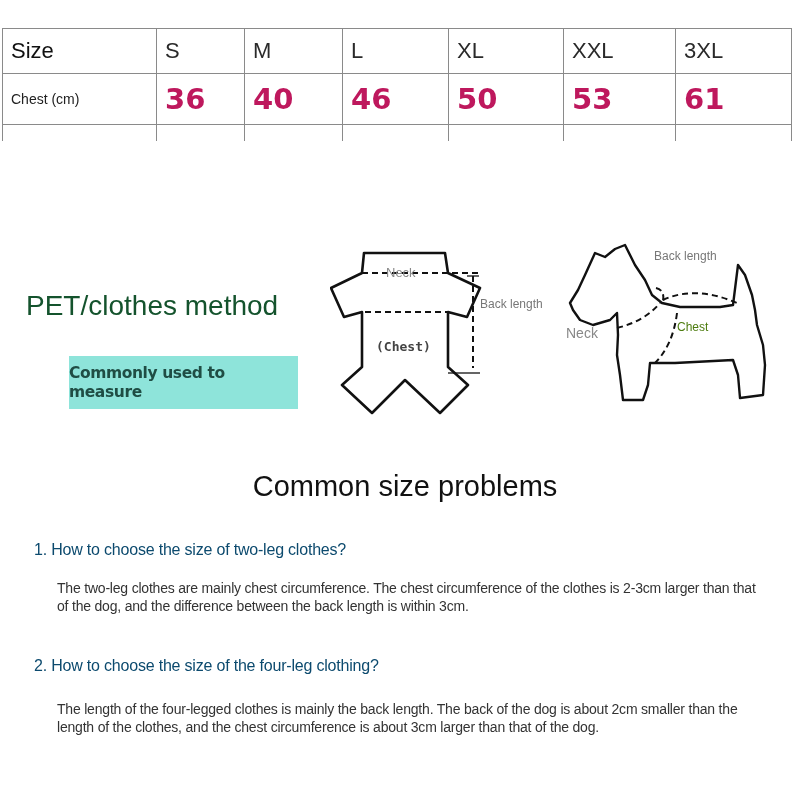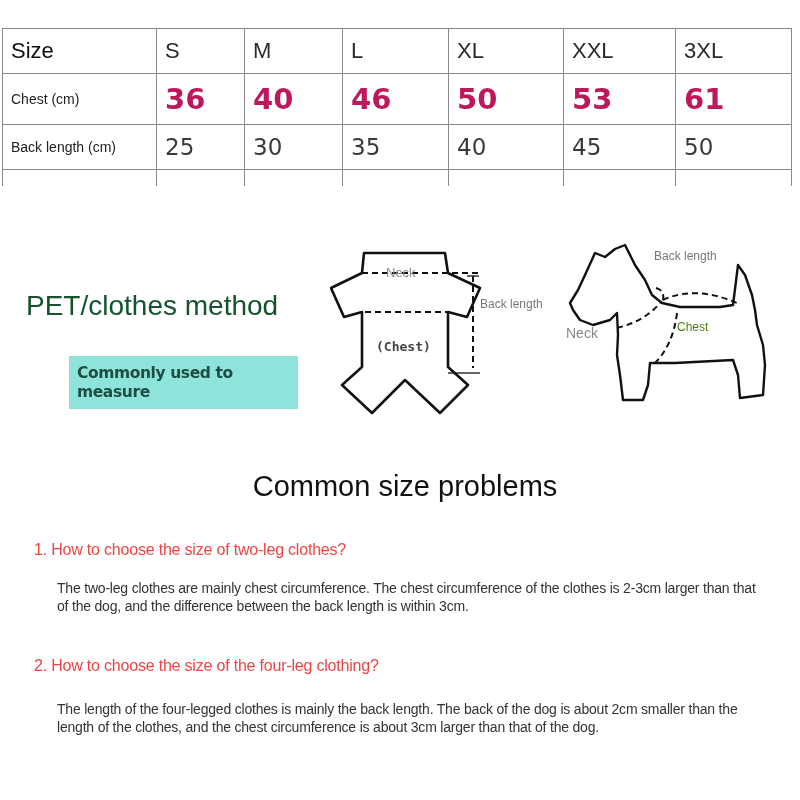--- a/index.html
+++ b/index.html
@@ -10,30 +10,30 @@
     .size-table tr { height: 45px; }
     .size-table tr.header td { font-size: 22px; color: #2a2a2a; }
     .size-table tr.header td.label { font-size: 22px; color: #111; }
     .size-table tr.chest td { font-size: 29px; font-weight: bold; color: #be185d; font-family: "DejaVu Sans", sans-serif; }
     .size-table tr.chest td.label, .size-table tr.back td.label { font-size: 14px; font-weight: normal; color: #222; font-family: "Liberation Sans", sans-serif; }
     .size-table tr.back td { font-size: 23px; color: #3a3a3a; font-family: "DejaVu Sans", sans-serif; }
     .size-table tr.stub { height: 4px; }
     .size-table tr.stub td { border-bottom: none; }
 
     .method-title { position: absolute; left: 26px; top: 290px; font-size: 28px; color: #14532d; white-space: nowrap; }
-    .method-badge { position: absolute; left: 69px; top: 356px; width: 229px; height: 53px; background: #8ee4da; box-sizing: border-box; padding: 8px 0 0 8px; }
+    .method-badge { position: absolute; left: 69px; top: 356px; width: 229px; height: 53px; background: #8ee4da; box-sizing: border-box; padding: 8px 0 0 0; }
     .method-badge span { display: block; font-family: "DejaVu Sans", sans-serif; font-size: 15.5px; line-height: 19px; color: #1f4d44; font-weight: bold; letter-spacing: -0.4px; }
 
     .diagram { position: absolute; text-decoration: underline; }
     .diagram svg { display: block; }
     .diag-label { position: absolute; font-size: 12px; color: #777; white-space: nowrap; }
 
     .section-title { position: absolute; left: 0; width: 810px; top: 470px; text-align: center; font-size: 29px; color: #111; }
 
-    .faq-q { position: absolute; left: 34px; font-size: 16px; color: #ef4444; font-family: "Liberation Sans", sans-serif; letter-spacing: -0.2px; }
+    .faq-q { position: absolute; left: 34px; font-size: 16px; color: #0c4a6e; font-family: "Liberation Sans", sans-serif; letter-spacing: -0.2px; }
     .faq-a { position: absolute; left: 57px; width: 700px; font-size: 14px; line-height: 18px; color: #333; letter-spacing: -0.2px; }
   </style>
 </head>
 <body>
 
 <table class="size-table">
   <colgroup>
     <col style="width:154px">
       <col style="width:88px">
       <col style="width:98px">
@@ -53,29 +53,20 @@
     <td>3XL</td>
   </tr>
   <tr class="chest">
     <td class="label">Chest (cm)</td>
     <td>36</td>
     <td>40</td>
     <td>46</td>
     <td>50</td>
     <td>53</td>
     <td>61</td>
-  </tr>
-  <tr class="back">
-    <td class="label">Back length (cm)</td>
-    <td>25</td>
-    <td>30</td>
-    <td>35</td>
-    <td>40</td>
-    <td>45</td>
-    <td>50</td>
   </tr>
   <tr class="stub">
     <td></td>
         <td></td>
         <td></td>
         <td></td>
         <td></td>
         <td></td>
         <td></td>
   </tr>

